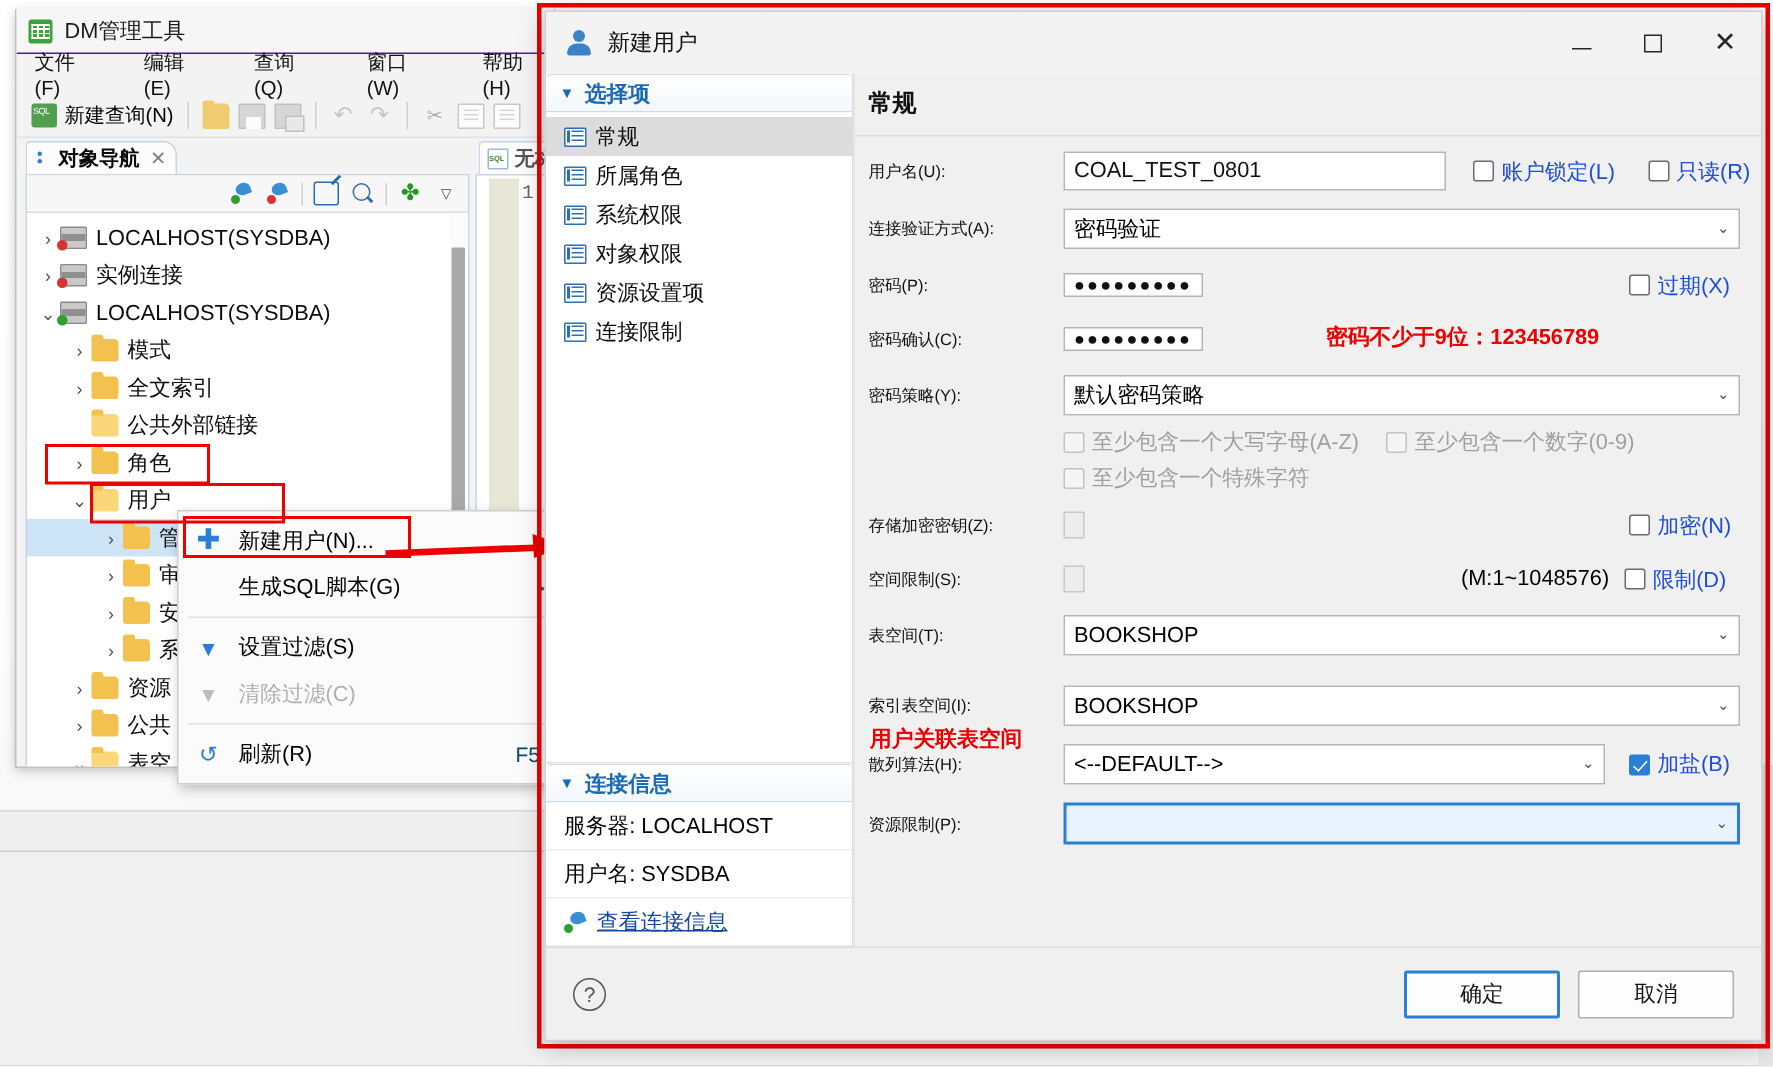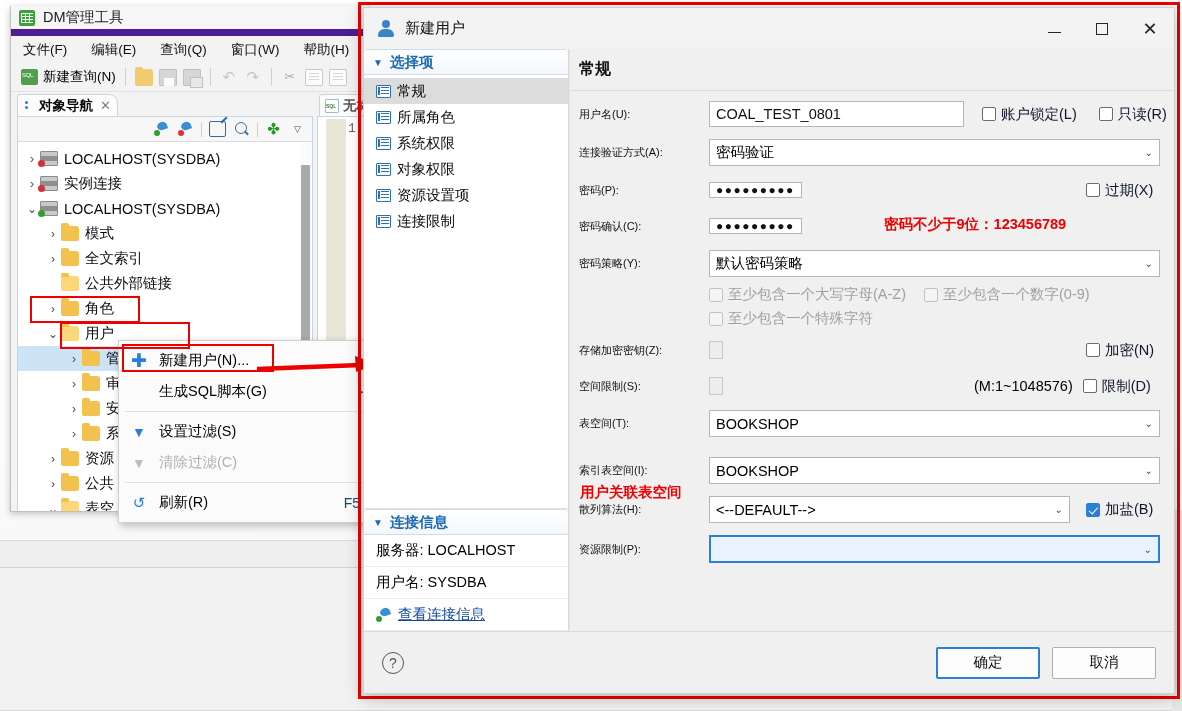--- a/index.html
+++ b/index.html
@@ -38,35 +38,35 @@
     width: 360px; height: 506px;
     background: #f3f3f3;
     border: 1px solid #c0c0c0;
     border-top: none;
     box-shadow: 0 2px 7px rgba(0,0,0,.22);
     overflow: hidden;
   }
   .win-titlebar {
     height: 30px; background: #f6f6f6;
     display: flex; align-items: center; padding-left: 8px;
-    border-bottom: 7px solid #4c1d95;
+    border-bottom: 1px solid #4c1d95;
   }
   .app-icon {
     width: 16px; height: 16px; margin-right: 8px; position: relative;
     background: #3ea13e; border-radius: 2px;
   }
   .app-icon::after{
     content:""; position:absolute; left:2px; top:3px; width:12px; height:10px;
     background:
       repeating-linear-gradient(90deg,#fff 0 1px,transparent 1px 4px),
       repeating-linear-gradient(0deg,#fff 0 1px,transparent 1px 3px);
   }
   .win-title { font-size: 14.5px; color: #1a1a1a; }
 
-  .menubar { height: 27px; display: flex; align-items: center; padding-left: 10px; gap: 20px; background:#f3f3f3;}
+  .menubar { height: 27px; display: flex; align-items: center; padding-left: 10px; gap: 25px; background:#f3f3f3;}
   .menubar-item { font-size: 13.5px; color: #111; cursor: default; padding: 2px 2px; }
 
   .toolbar {
     height: 29px; display: flex; align-items: center; gap: 6px; padding-left: 10px;
     background: #f3f3f3; border-bottom: 1px solid #e2e2e2;
   }
   .tb-newquery { display: flex; align-items: center; gap: 5px; font-size: 13.5px; }
   .tb-newquery-ic {
     width: 17px; height: 16px; background: #4f9f4f; border-radius: 2px; position: relative;
   }
@@ -249,21 +249,21 @@
   .fake-input.disabled { background: #ededed; border-color:#c9c9c9; }
   .combo {
     width:100%; height: 27px; border: 1px solid #b5b5b5; background:#fff;
     display:flex; align-items:center; padding: 0 6px; font-size: 14.5px; position:relative;
   }
   .combo .cv { flex:1; overflow:hidden; white-space:nowrap; }
   .combo .chev { font-size: 10px; color: #4a4a4a; margin-left: 6px; }
   .combo.focused { border: 2px solid #2b7fd4; background: #e8f3fd; height: 28px; }
   .pwdots { letter-spacing: 1.5px; font-size: 12px; }
 
-  .cbx { display:inline-flex; align-items:center; gap:5px; font-size: 14.5px; color:#0f172a; white-space:nowrap;}
+  .cbx { display:inline-flex; align-items:center; gap:5px; font-size: 14.5px; color:#1d4ed8; white-space:nowrap;}
   .cbx .box { width: 14px; height: 14px; border: 1.3px solid #6b6b6b; background:#fff; border-radius: 2px; flex:none; position:relative;}
   .cbx.checked .box { background:#2b7fd4; border-color:#2b7fd4; }
   .cbx.checked .box::after{content:"";position:absolute;left:4px;top:1px;width:4px;height:8px;border:solid #fff;border-width:0 1.8px 1.8px 0;transform:rotate(42deg);}
   .cbx.dim { color:#a0a0a0; }
   .cbx.dim .box { border-color:#c2c2c2; background:#f5f5f5;}
 
   .policy-grid { margin-left: 130px; margin-top: -4px; margin-bottom: 10px; }
   .policy-line { display:flex; margin-bottom: 5px; }
   .policy-line .p1 { width: 215px; }
 

